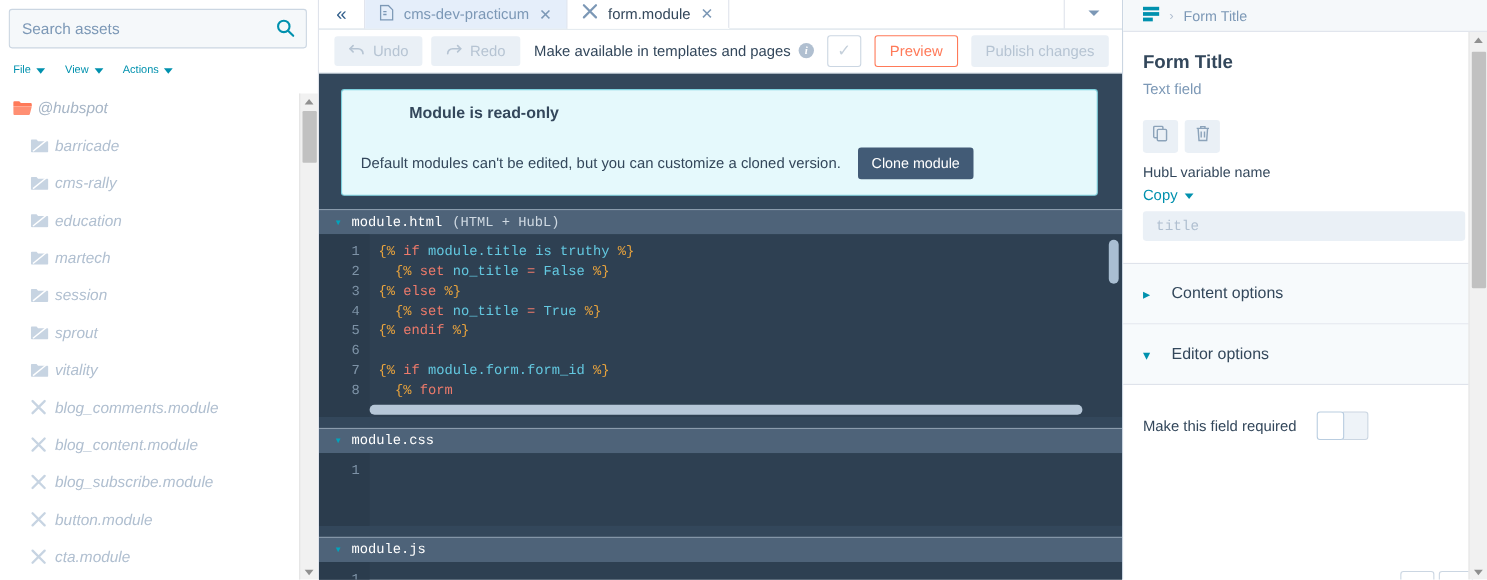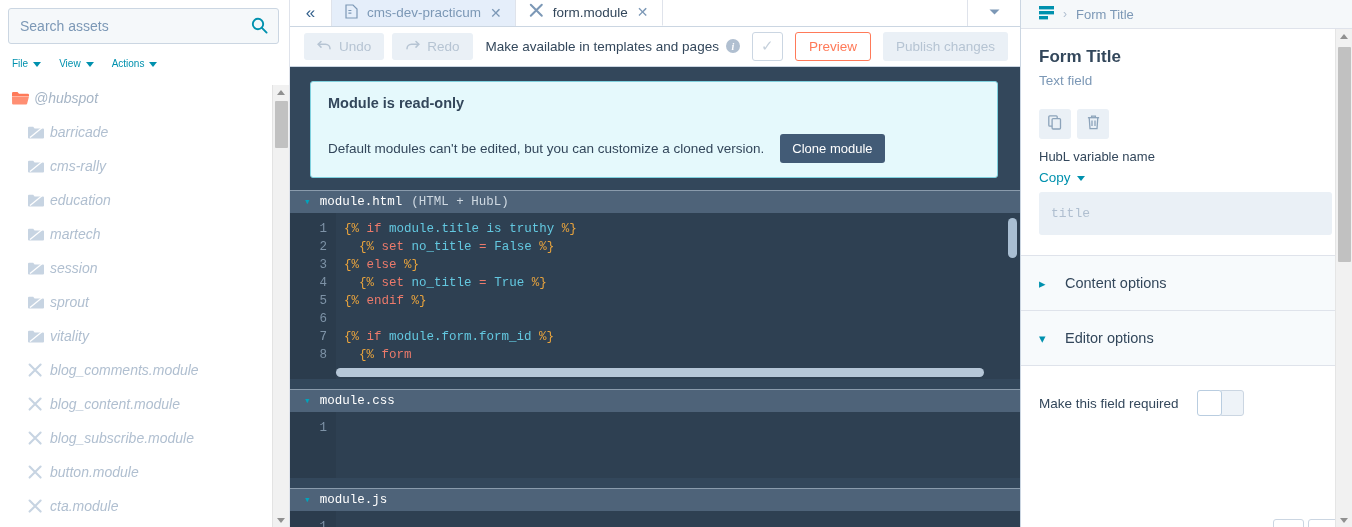--- a/index.html
+++ b/index.html
@@ -125,21 +125,21 @@
   }
 
   
   .editor-area {
     flex: 1 1 auto; background: #33475b; position: relative; overflow: hidden;
   }
   .banner {
     margin: 14px 22px 0 20px; background: #e5f9fc; border: 1px solid #7fd1de;
     border-radius: 3px; padding: 13px 17px 14px 17px;
   }
-  .banner h3 { font-size: 14.5px; color: #33475b; font-weight: bold; }
+  .banner h3 { font-size: 14.5px; color: #33475b; font-weight: bold; margin-left: 44px; }
   .banner-row {
     display: flex; align-items: center; gap: 16px; margin-top: 23px;
   }
   .banner-row p { font-size: 13.5px; color: #33475b; }
   .btn-clone {
     background: #425b76; color: #fff; font-size: 13px;
     padding: 7px 12px; border-radius: 3px; cursor: pointer; white-space: nowrap;
   }
 
   .pane { margin-top: 12px; }
@@ -194,21 +194,21 @@
     width: 32px; height: 30px; background: #eaf0f6; border-radius: 3px;
     display: flex; align-items: center; justify-content: center;
     color: #7c98b6; cursor: pointer;
   }
   .field-label { font-size: 13px; color: #33475b; margin-top: 10px; }
   .copy-link {
     font-size: 13.5px; color: #0091ae; margin-top: 6px;
     display: flex; align-items: center; gap: 6px; cursor: pointer;
   }
   .ro-input {
-    margin-top: 7px; height: 43px; background: #eaf0f6; border-radius: 3px;
+    margin-top: 7px; height: 27px; background: #eaf0f6; border-radius: 3px;
     display: flex; align-items: center; padding-left: 12px;
     font-family: "Liberation Mono", monospace; font-size: 13px; color: #b0bfd0;
   }
   .accordion {
     margin-top: 20px; border-top: 1px solid #dfe3eb;
   }
   .acc-row {
     height: 55px; display: flex; align-items: center; gap: 16px;
     padding-left: 18px; border-bottom: 1px solid #dfe3eb;
     font-size: 14.5px; color: #33475b; cursor: pointer; background: #f7fafc;

